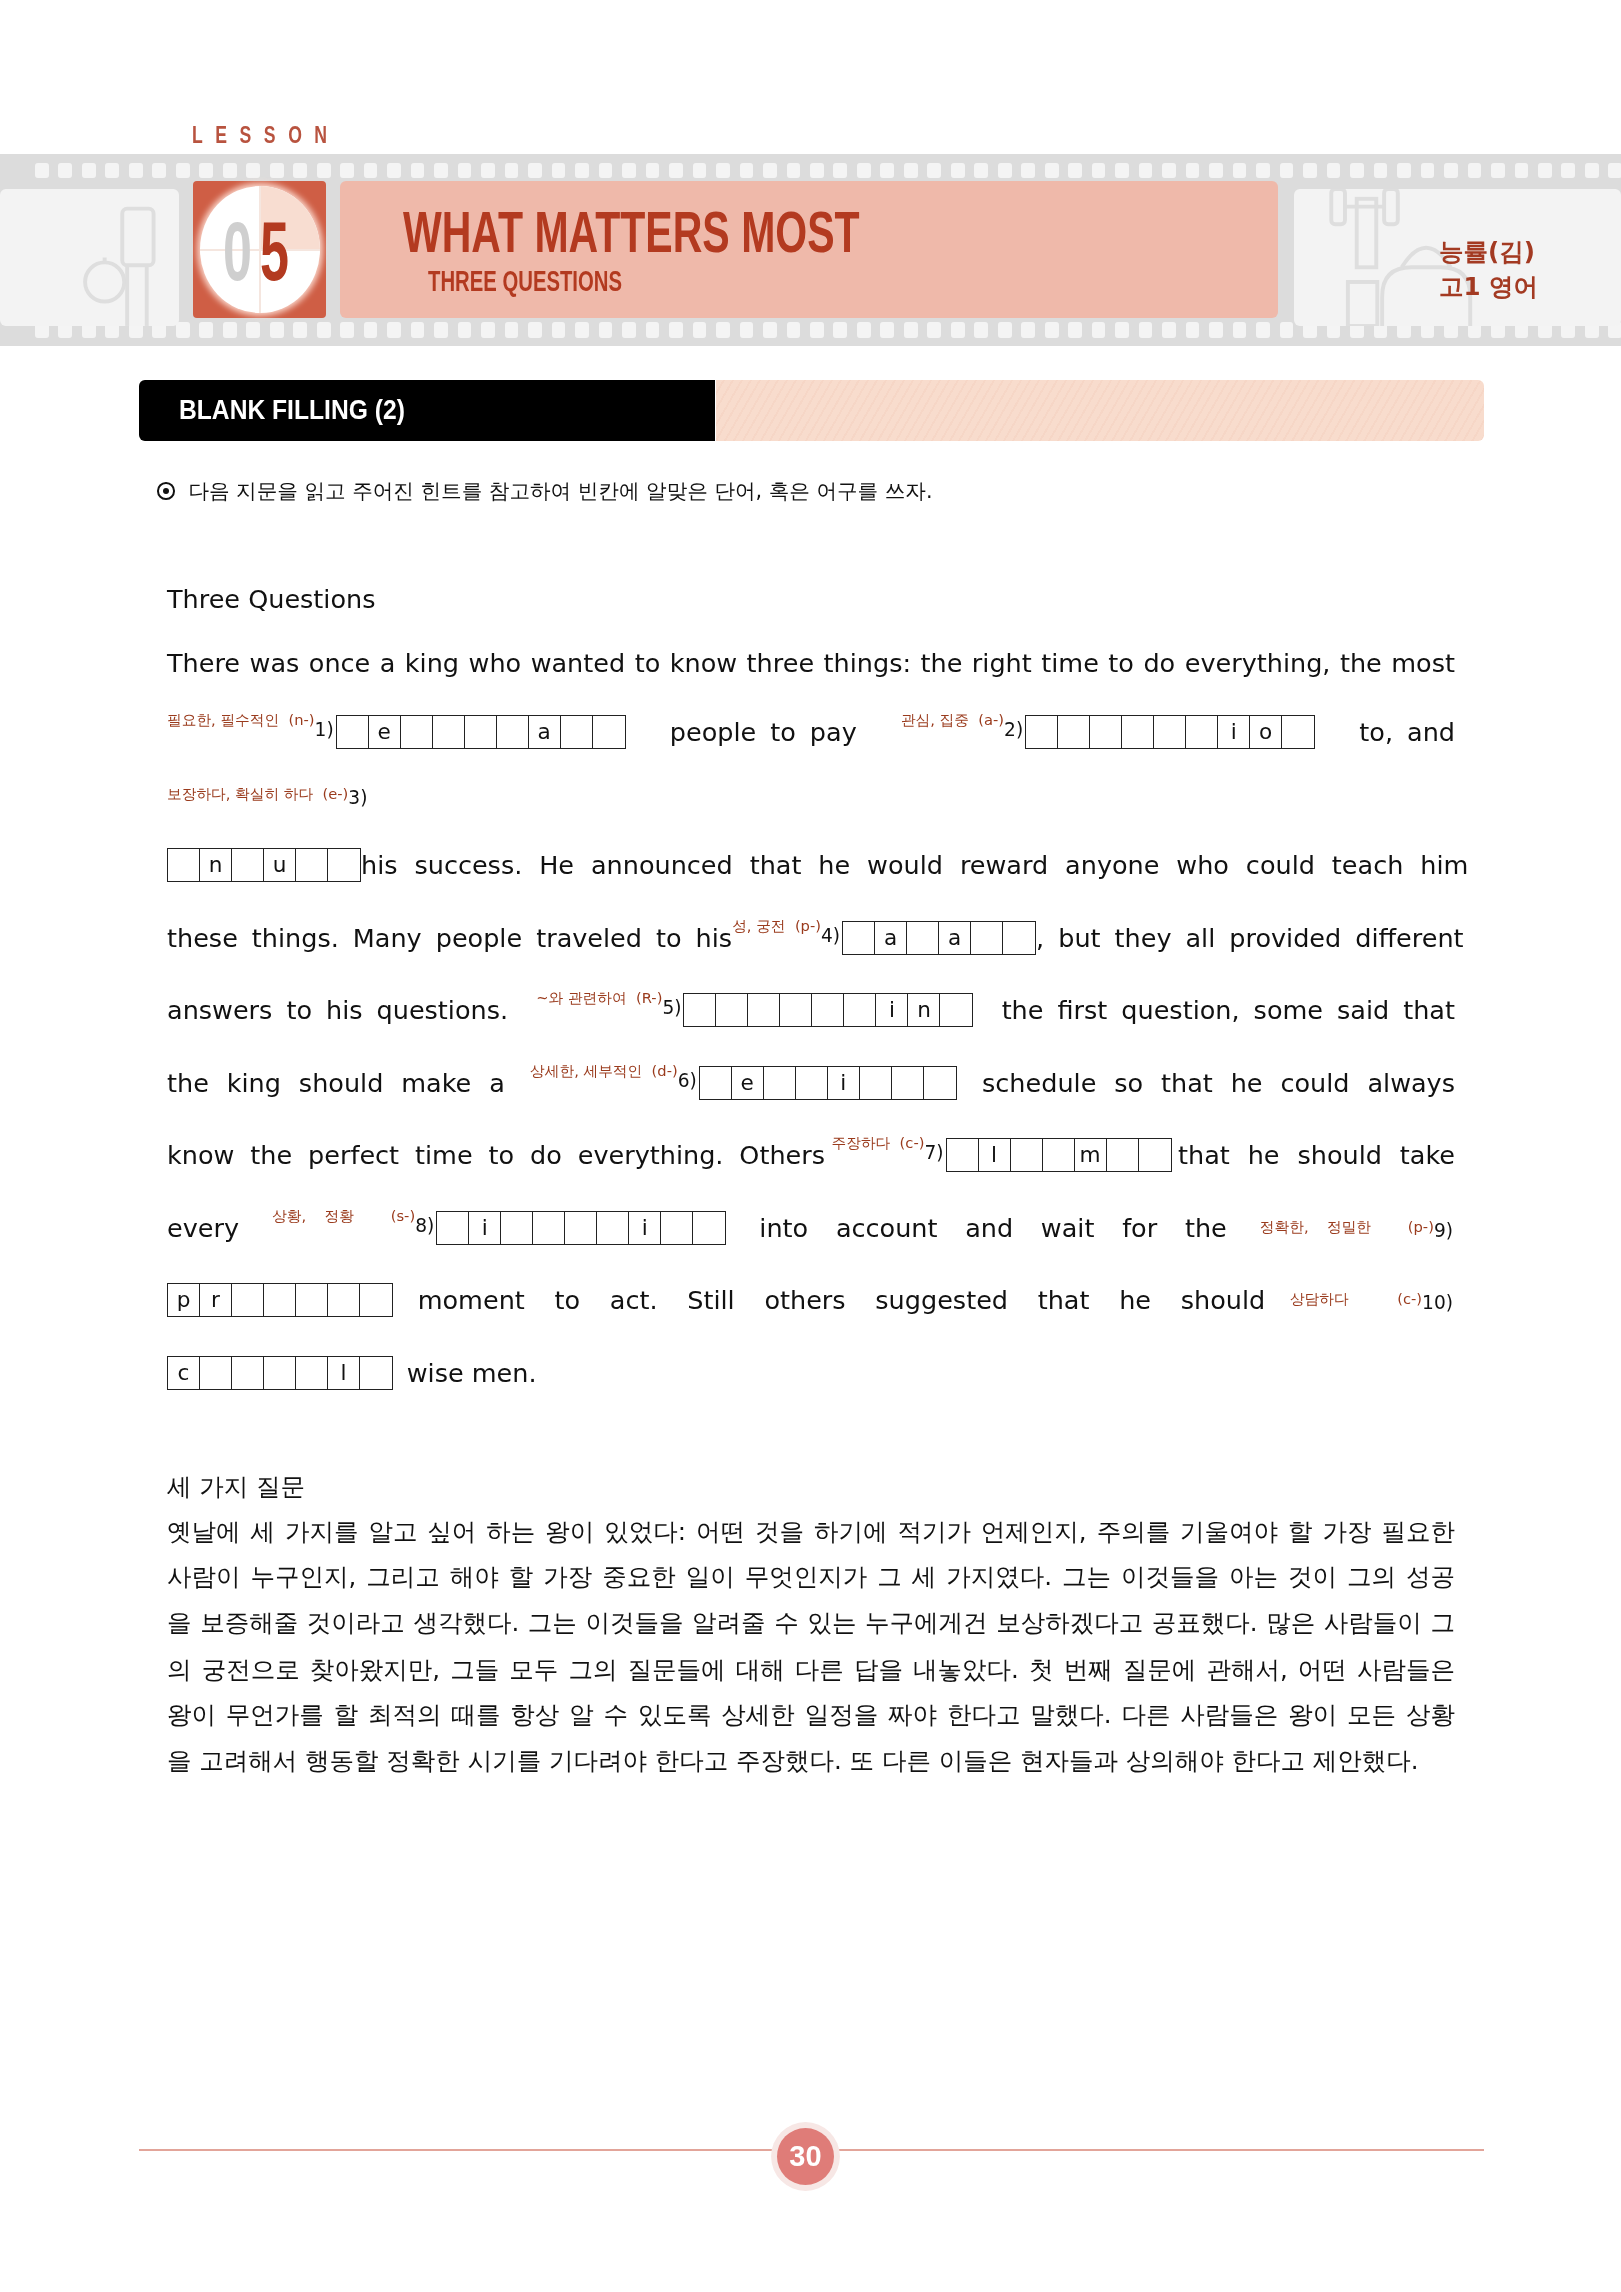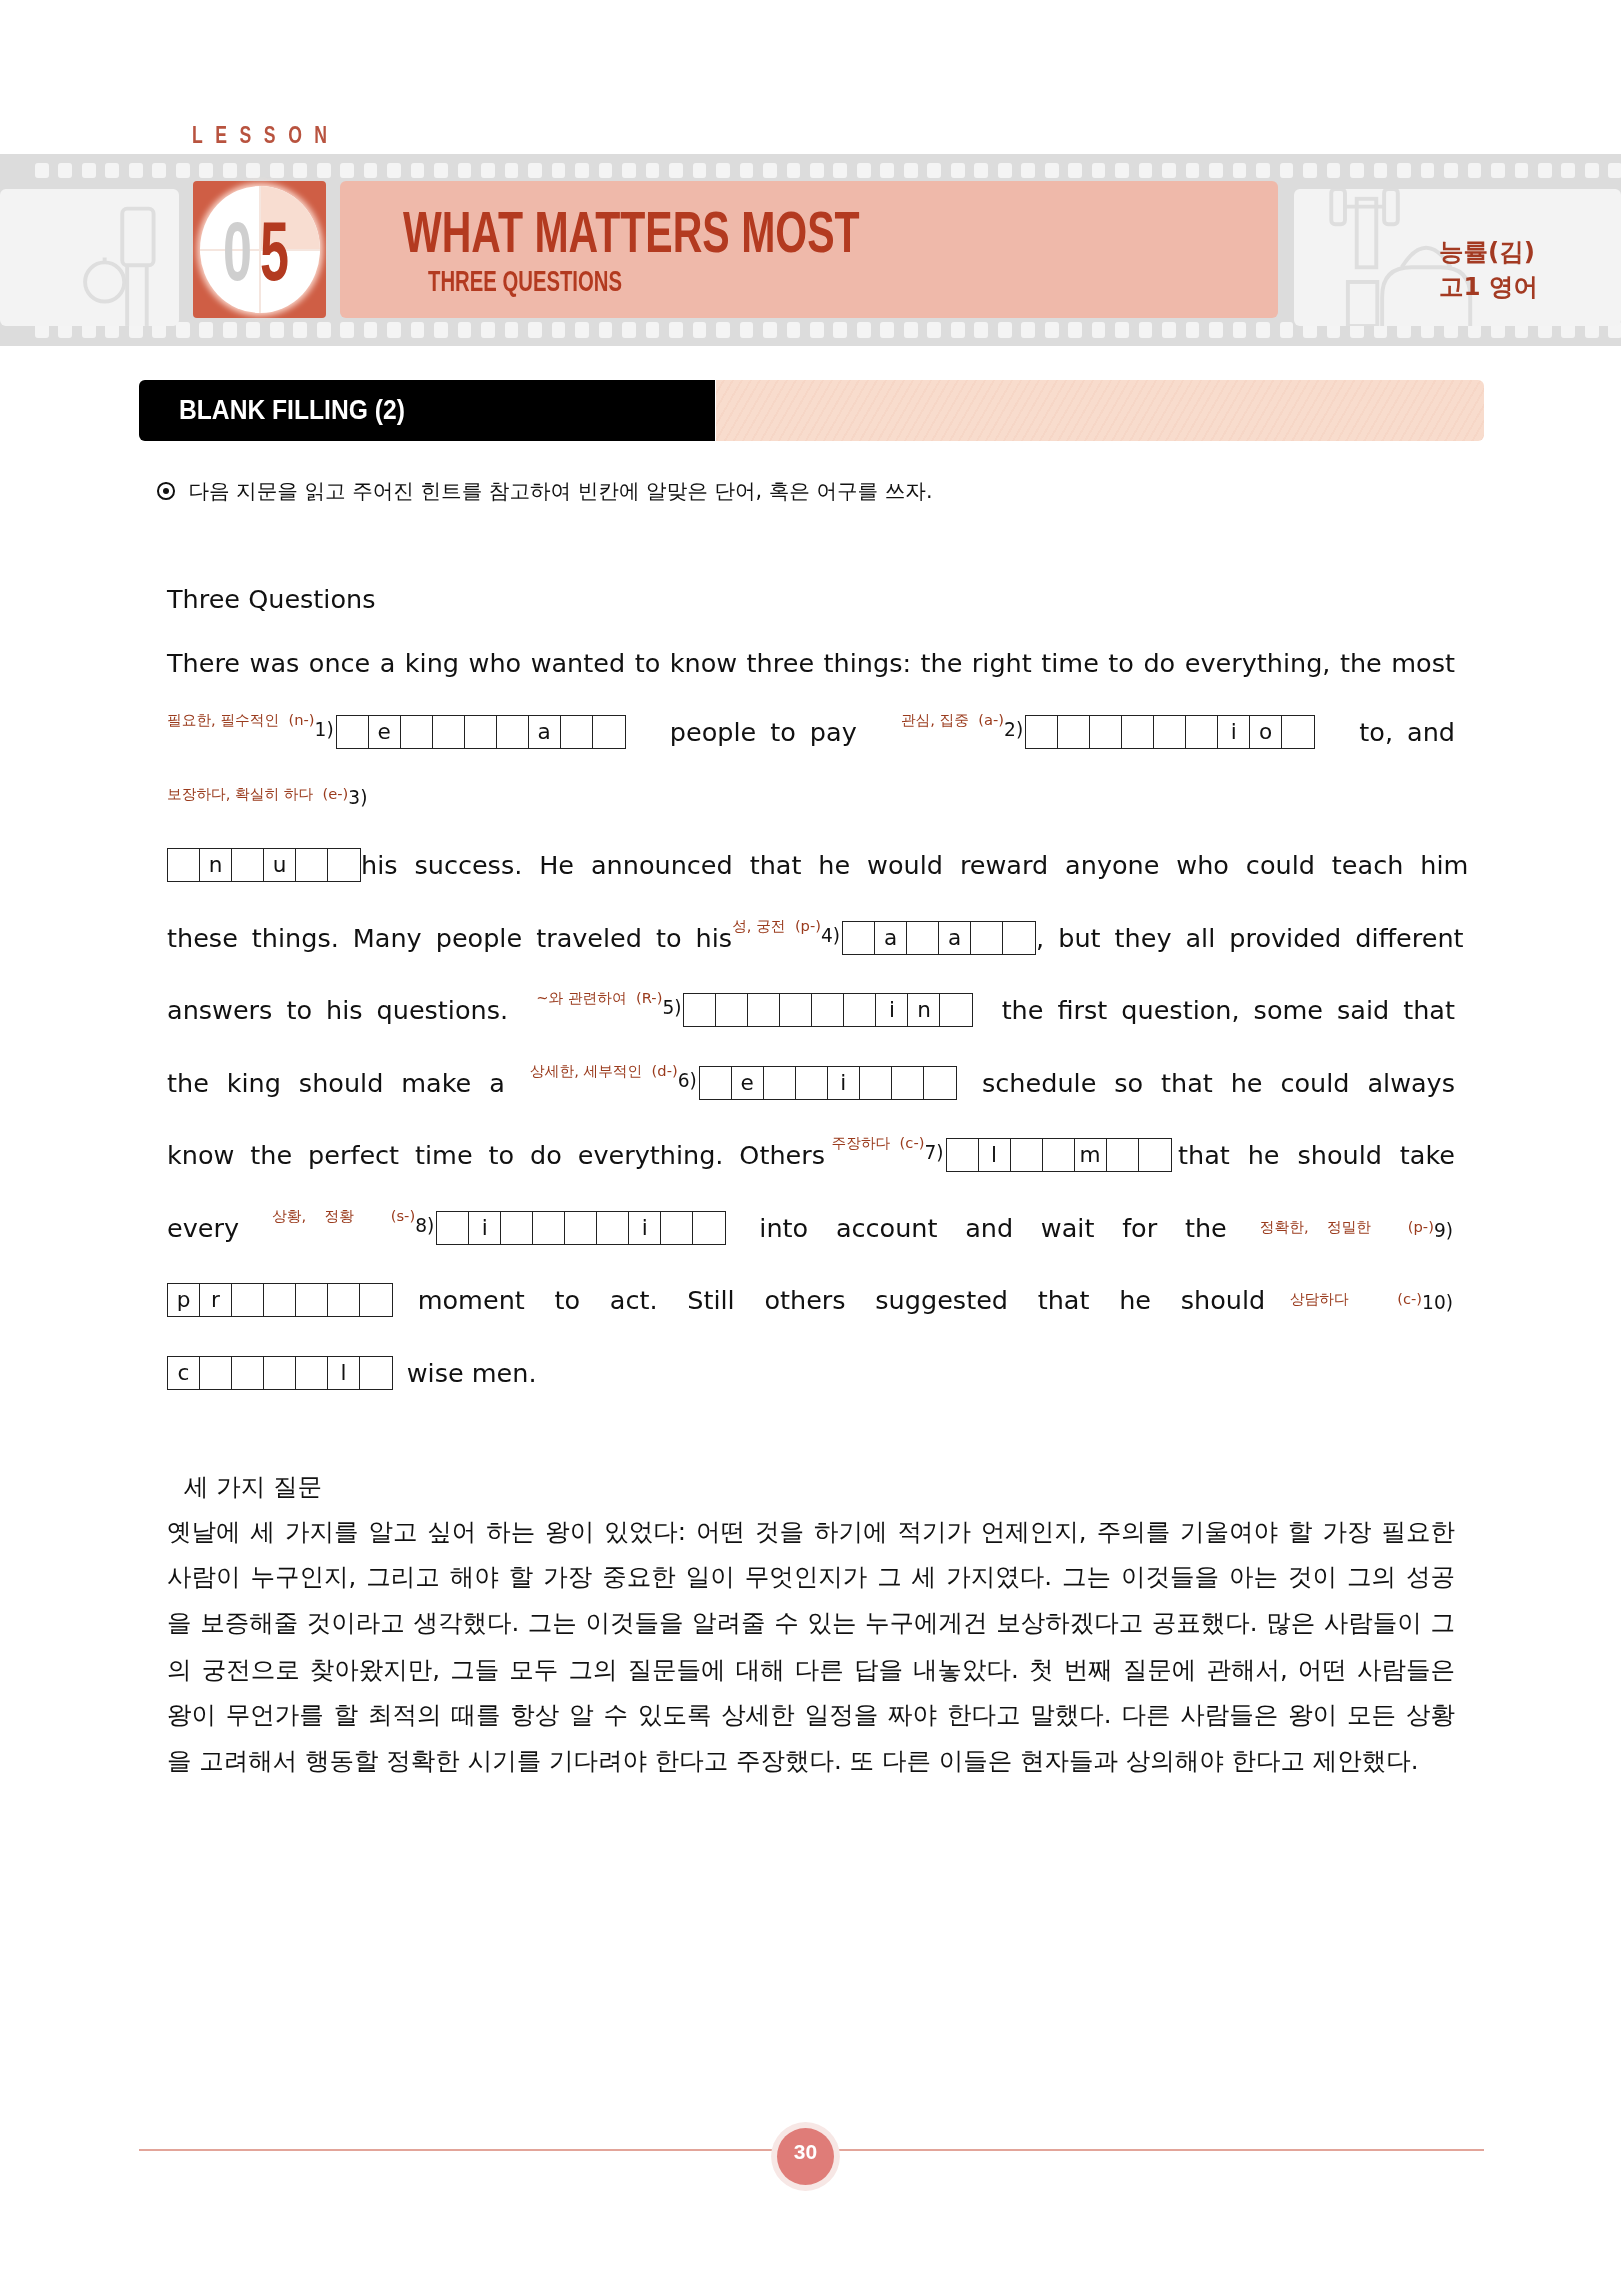--- a/index.html
+++ b/index.html
@@ -53,27 +53,27 @@
   .num { font-size:18.6px; margin-right:2px; }
   .blank { display:inline-flex; align-items:center; }
   .boxes { display:inline-flex; border:1.5px solid #222; height:32px; margin-bottom:-3.9px; }
   .box { width:32px; height:32px; border-right:1.5px solid #222; display:flex; align-items:center; justify-content:center;
          font-size:21.6px; box-sizing:border-box; }
   .box:last-child { border-right:none; }
   .title-line { position:absolute; left:167px; top:584px; font-size:25.5px; }
 
   
   .ko { position:absolute; left:167px; width:1288px; font-size:24.5px; white-space:nowrap; display:flex; justify-content:space-between; }
-  .ko-title { position:absolute; left:167px; top:1470px; font-size:24.5px;margin-left:17px; }
+  .ko-title { position:absolute; left:167px; top:1470px; font-size:24.5px; }
 
   
   .foot-line { left:139px; top:2149px; width:1345px; height:2px; background:#e2a499; }
   .page-circle { left:777px; top:2128px; width:57px; height:57px; border-radius:50%; background:#df7c78;
                  box-shadow:0 0 0 5.9px #f7e7e5; }
-  .page-num { left:777px; top:2140px; width:57px; text-align:center; color:#fff; font-weight:bold; font-size:21px;
+  .page-num { left:777px; top:2140px; width:57px; text-align:center; color:#fff; font-weight:bold; font-size:29px;
               font-family:"Liberation Sans", sans-serif; }
 </style>
 </head>
 <body>
 
 <div class="abs lesson-label">LESSON</div>
 
 <div class="abs film">
   <div class="perfs top" id="perfTop" style="padding-left: 35px;">
       <span class="perf"></span>

